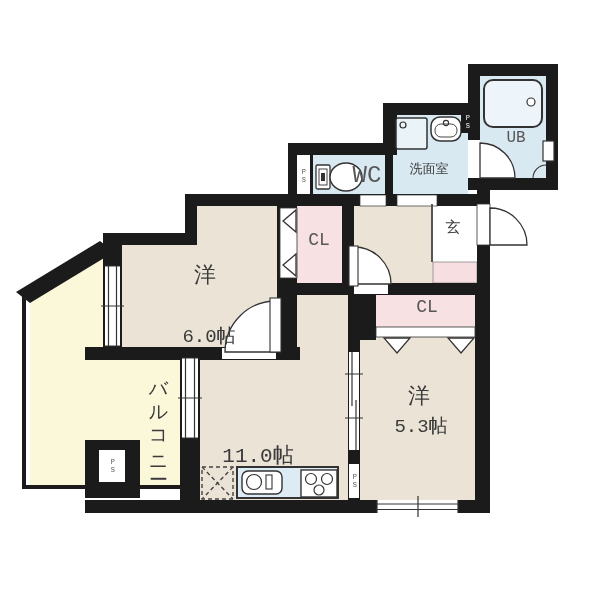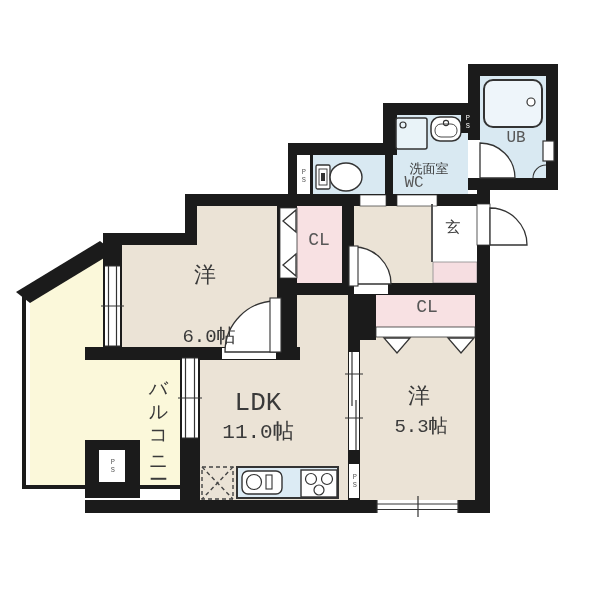--- a/index.html
+++ b/index.html
@@ -192,32 +192,31 @@
       <path d="M202,467 L233,499 M233,467 L202,499"></path>
     </g>
 
     <rect x="431" y="204" width="2" height="58" fill="#555"></rect>
   </g>
 </svg>
 
   <div class="lbl" style="left:205px;top:277px;font-size:22px;">洋</div>
   <div class="lbl" style="left:209px;top:305px;font-size:19px;margin-top:32px;">6.0帖</div>
 
-  <div class="lbl" style="left:258px;top:403px;font-size:26px;">LDK</div>
-  <div class="lbl" style="left:258px;top:433px;font-size:21px;">11.0帖</div>
+  <div class="lbl" style="left:258px;top:457px;font-size:21px;">11.0帖</div>
 
   <div class="lbl" style="left:419px;top:398px;font-size:22px;">洋</div>
   <div class="lbl" style="left:421px;top:427px;font-size:19px;">5.3帖</div>
 
   <div class="lbl vtext" style="left:157px;top:420px;font-size:19px;letter-spacing:4px;">バルコニー</div>
 
   <div class="lbl gray" style="left:319px;top:241px;font-size:18px;">CL</div>
   <div class="lbl gray" style="left:427px;top:308px;font-size:18px;">CL</div>
 
-  <div class="lbl gray" style="left:367px;top:184px;font-size:16px;margin-left:47px;">WC</div>
+  <div class="lbl gray" style="left:367px;top:176px;font-size:24px;">WC</div>
   <div class="lbl" style="left:429px;top:170px;font-size:13px;">洗面室</div>
   <div class="lbl gray" style="left:516px;top:139px;font-size:16px;">UB</div>
   <div class="lbl" style="left:453px;top:229px;font-size:15px;">玄</div>
 
   <div class="lbl vtext ps" style="left:303px;top:176px;">PS</div>
   <div class="lbl vtext ps white" style="left:467px;top:122px;">PS</div>
   <div class="lbl vtext ps" style="left:354px;top:481px;">PS</div>
   <div class="lbl vtext ps" style="left:112px;top:466px;">PS</div>
 </div>
 

